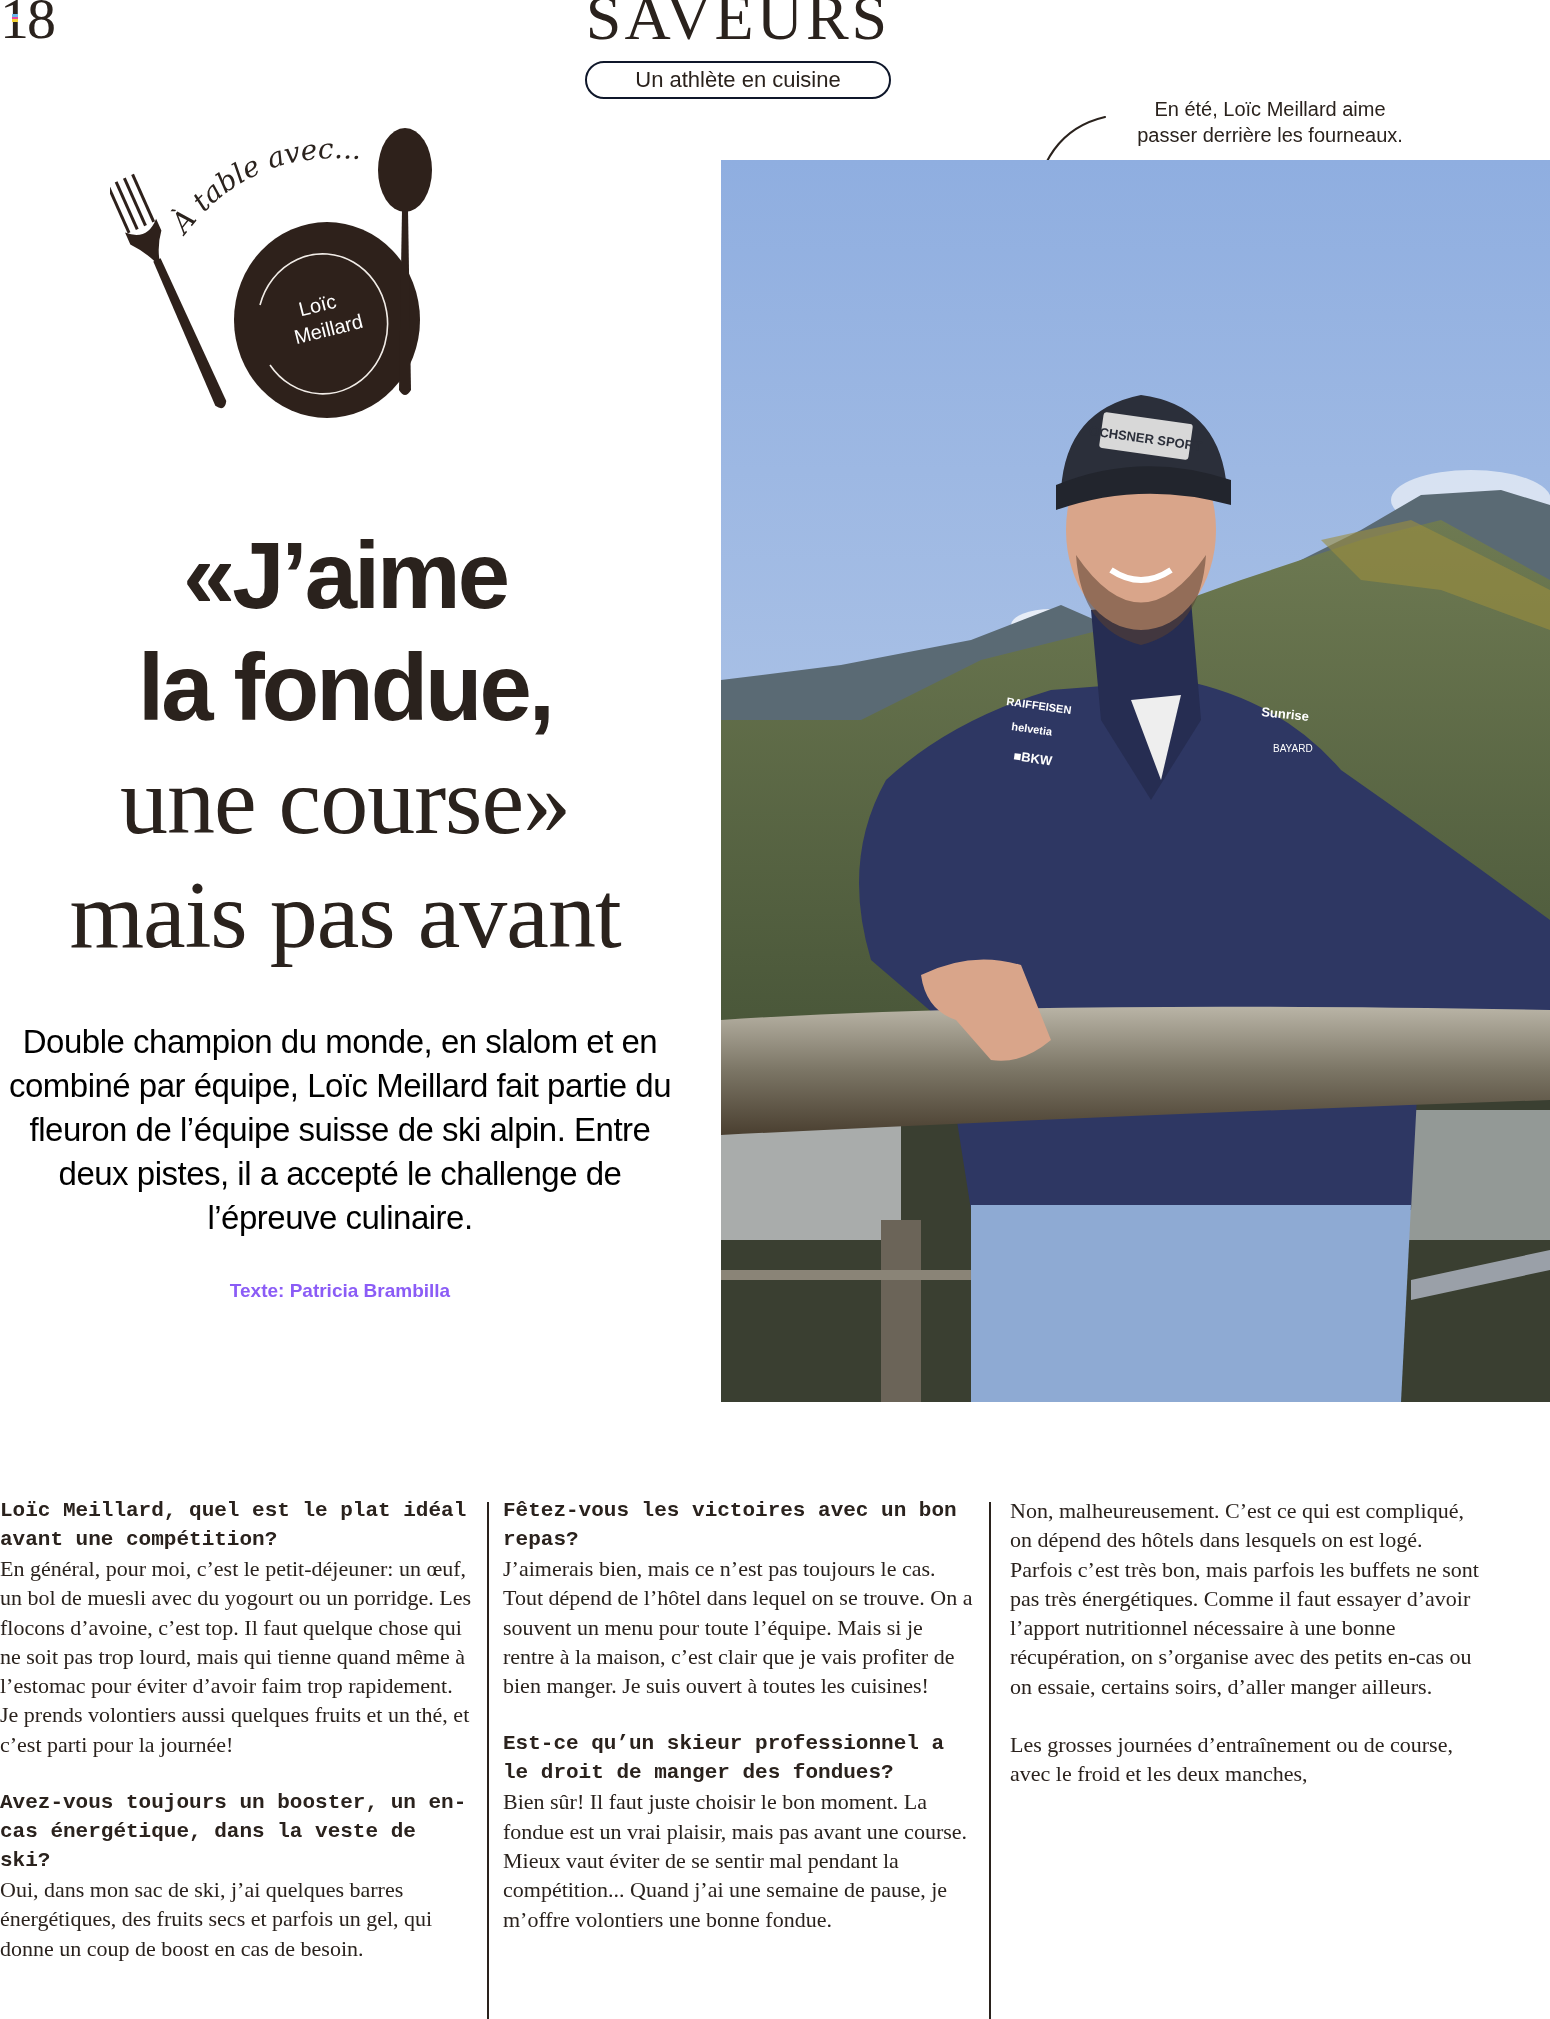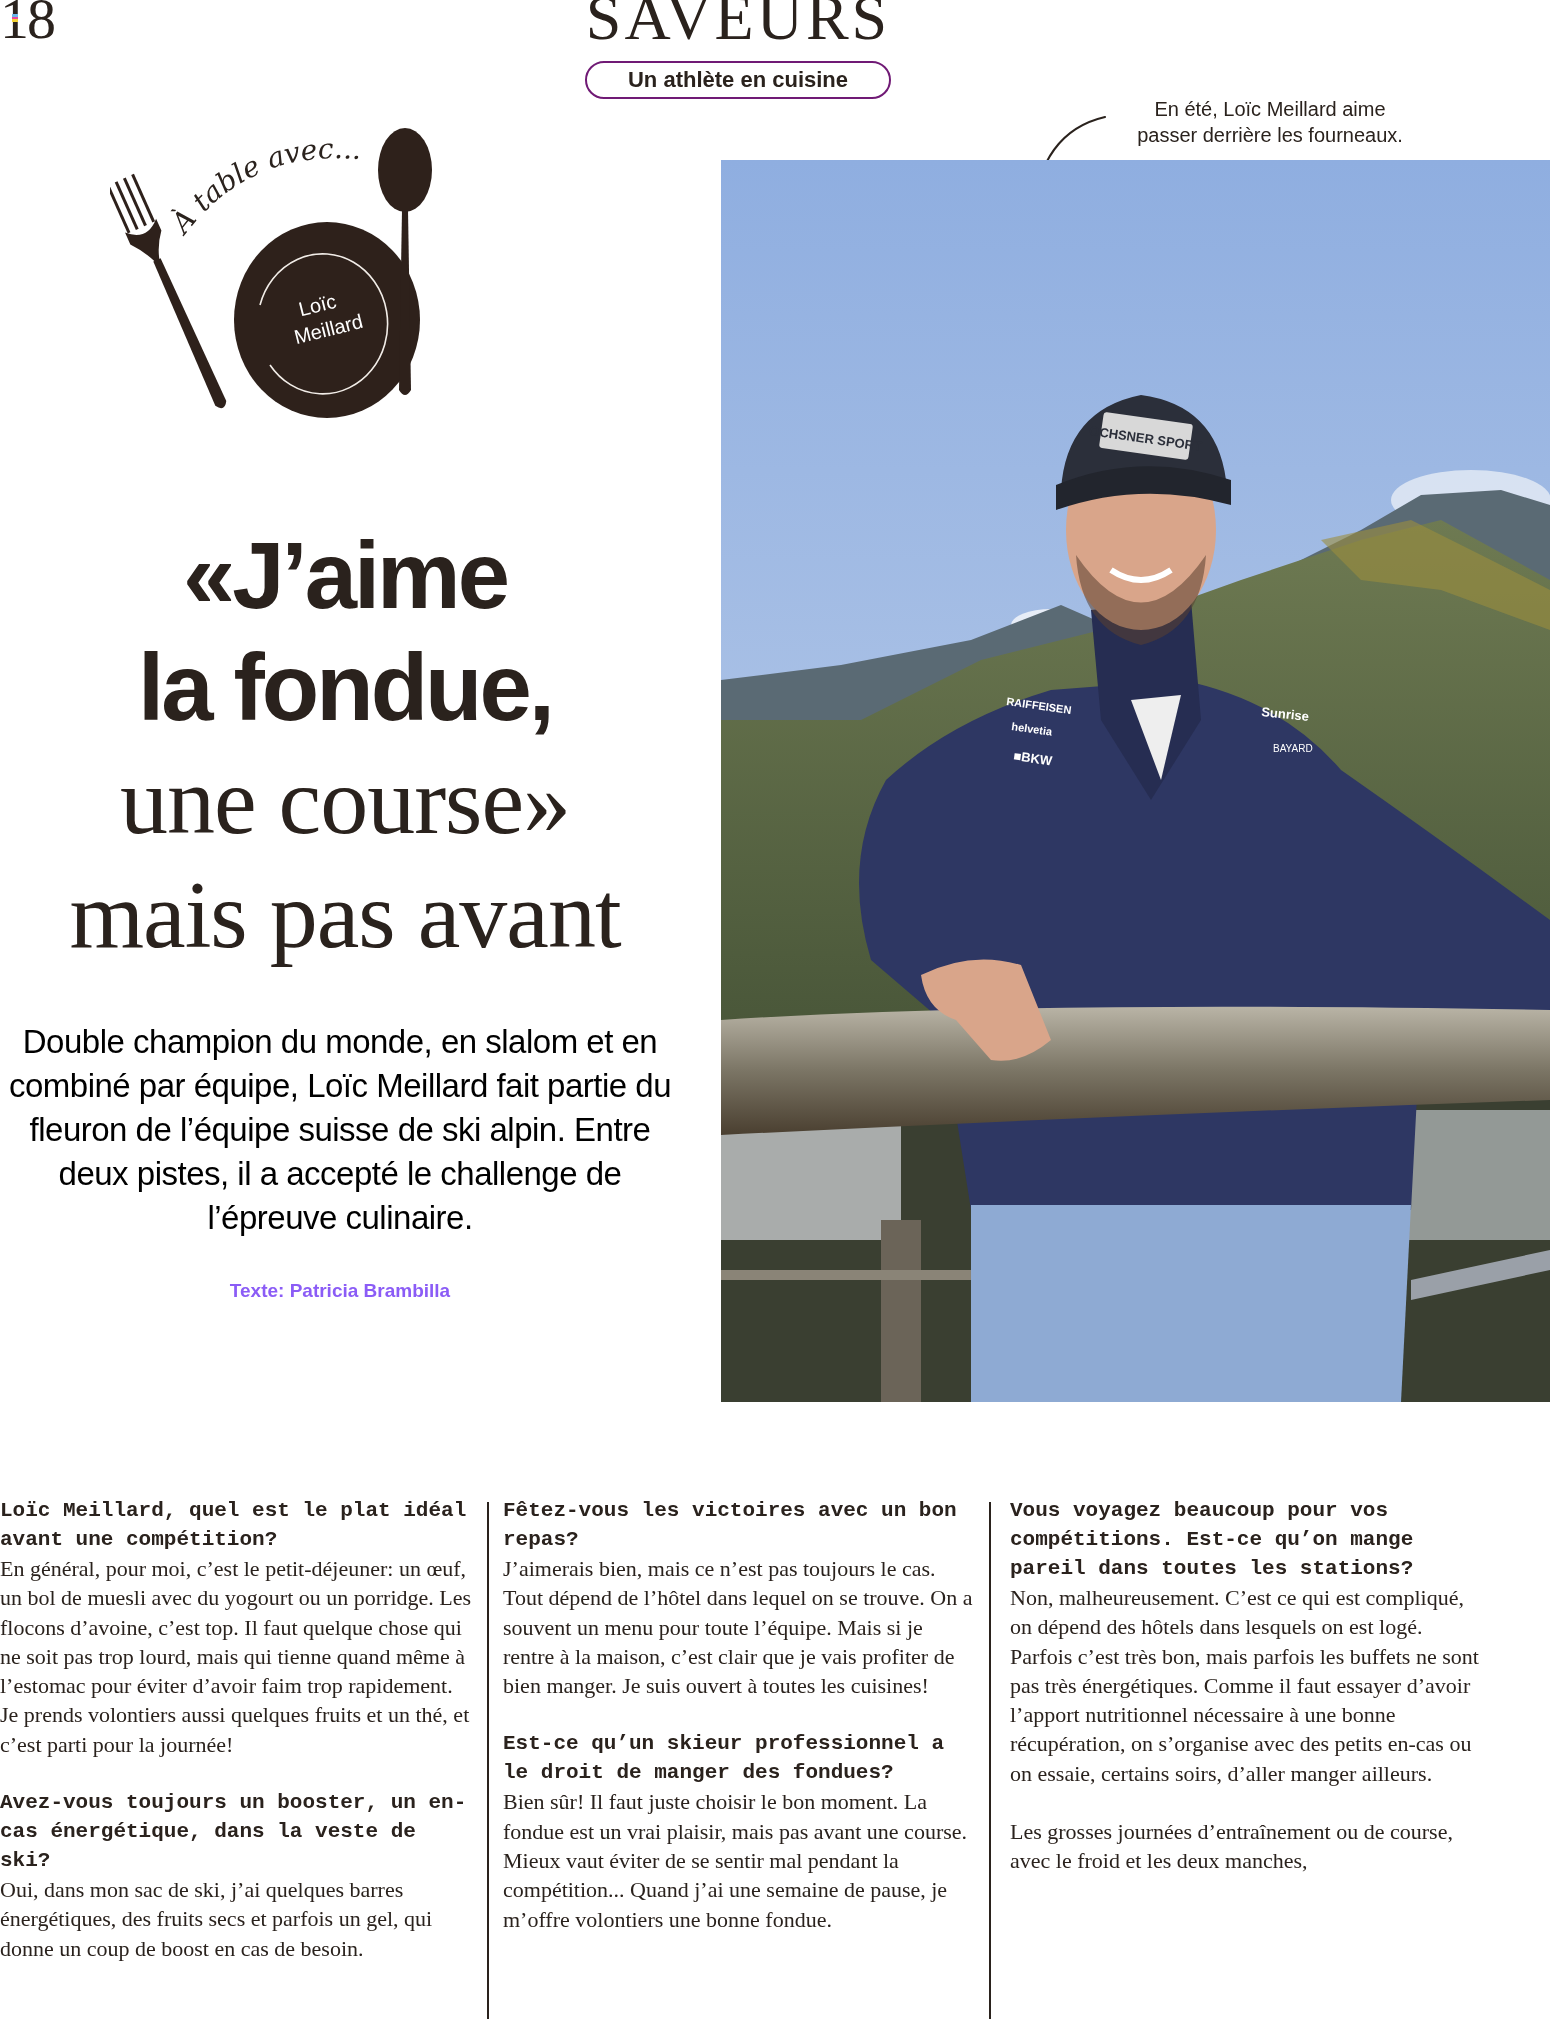--- a/index.html
+++ b/index.html
@@ -17,22 +17,22 @@
   }
   .page-num .mark { position:absolute; left:12px; top:24px; width:6px; height:8px;
     background: linear-gradient(#6cb6e8 0 33%, #e9469a 33% 66%, #f5d233 66%); }
   .section-title {
     left: 578px; top: -14px; width: 320px; text-align: center;
     font-family: "Liberation Serif", serif; font-size: 64px; line-height: 1;
     letter-spacing: 3px; color: #2a221d; font-weight: normal;
   }
   .section-pill {
     left: 585px; top: 61px; width: 306px; height: 38px; box-sizing: border-box;
-    border: 2px solid #701a75; border-radius: 20px; text-align: center;
-    font-size: 22px; line-height: 34px; color: #2a221d; font-weight: 700;
+    border: 2px solid #0f172a; border-radius: 20px; text-align: center;
+    font-size: 22px; line-height: 34px; color: #2a221d; font-weight: 400;
   }
 
   
   .illustration { left: 110px; top: 125px; width: 400px; height: 335px; }
 
   
   .caption {
     left: 1100px; top: 96px; width: 340px; text-align: center;
     font-size: 20px; line-height: 26px; color: #2a221d;
   }
@@ -207,16 +207,15 @@
 </div>
 <div class="abs divider" style="left:487px;"></div>
 <div class="abs col col2">
   <div class="q">Fêtez-vous les victoires avec un bon repas?</div>
   <div class="a">J’aimerais bien, mais ce n’est pas toujours le cas. Tout dépend de l’hôtel dans lequel on se trouve. On a souvent un menu pour toute l’équipe. Mais si je rentre à la maison, c’est clair que je vais profiter de bien manger. Je suis ouvert à toutes les cuisines!</div>
   <div class="q">Est-ce qu’un skieur professionnel a le droit de manger des fondues?</div>
   <div class="a">Bien sûr! Il faut juste choisir le bon moment. La fondue est un vrai plaisir, mais pas avant une course. Mieux vaut éviter de se sentir mal pendant la compétition... Quand j’ai une semaine de pause, je m’offre volontiers une bonne fondue.</div>
 </div>
 <div class="abs divider" style="left:989px;"></div>
 <div class="abs col col3">
-  <div class="q">Vous voyagez beaucoup pour vos compétitions. Est-ce qu’on mange pareil dans toutes les stations?</div>
   <div class="a">Non, malheureusement. C’est ce qui est compliqué, on dépend des hôtels dans lesquels on est logé. Parfois c’est très bon, mais parfois les buffets ne sont pas très énergétiques. Comme il faut essayer d’avoir l’apport nutritionnel nécessaire à une bonne récupération, on s’organise avec des petits en-cas ou on essaie, certains soirs, d’aller manger ailleurs.</div>
   <div class="a">Les grosses journées d’entraînement ou de course, avec le froid et les deux manches,</div>
 </div>
 
 </body></html>

